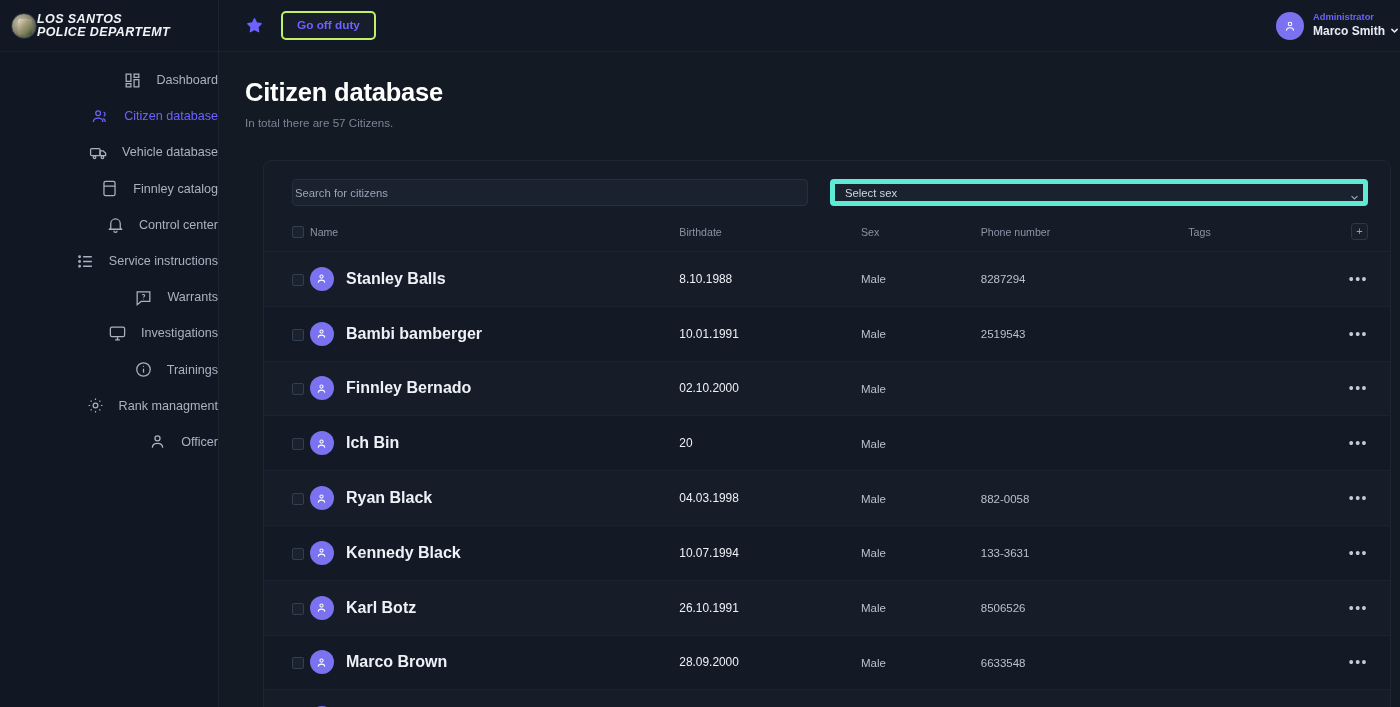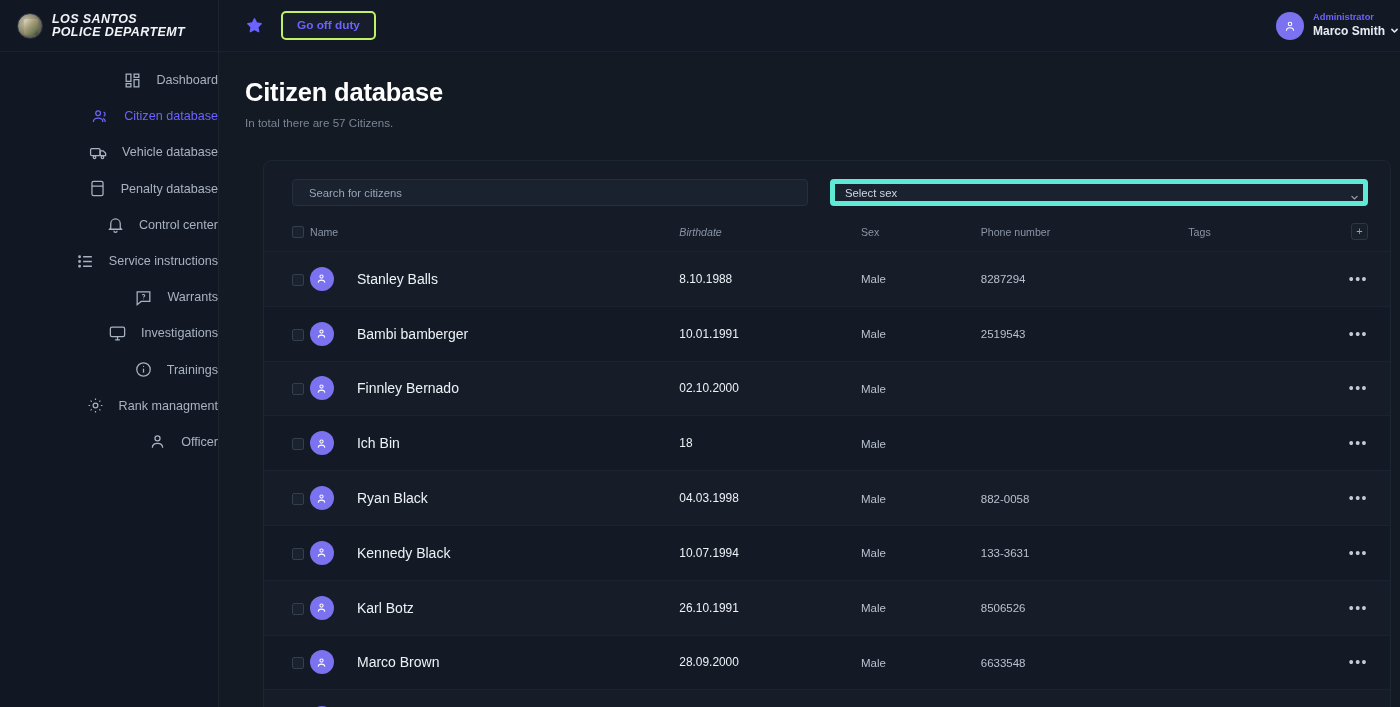--- a/index.html
+++ b/index.html
@@ -15,22 +15,21 @@
   #sidebar {
     width: 219px; height: 707px;
     background: #111823;
     border-right: 1px solid #1c2430;
     flex: 0 0 219px;
     position: relative;
   }
   #brand {
     height: 52px;
     display: flex; align-items: center;
-    padding-left: 17px;
-    gap: 9px;
+    padding-left: 11px;
     border-bottom: 1px solid #1b222d;
   }
   .brand-seal {
     width: 26px; height: 26px; border-radius: 50%;
     background:
       radial-gradient(circle at 35% 35%, #c9c3a8 0%, #8d8a72 45%, #5d5e50 70%, #3a4030 100%);
     border: 1px solid #2a3140;
     position: relative; flex: 0 0 26px;
   }
   .brand-seal::after {
@@ -107,21 +106,21 @@
     overflow: hidden;
   }
   #filters {
     display: flex; gap: 22px;
     padding: 18px 22px 17px 28px;
   }
   #search-input {
     flex: 0 0 516px; height: 27px;
     background: #1a2230; border: 1px solid #252f3e;
     border-radius: 4px; color: #cfd6e2; font-size: 11.3px;
-    padding: 0 16px; font-family: "Liberation Sans", sans-serif;
+    padding: 0 2px; font-family: "Liberation Sans", sans-serif;
     outline: none;
   }
   #search-input::placeholder { color: #9aa4b4; }
   #sex-select-wrap { flex: 1 1 auto; position: relative; }
   #sex-select {
     width: 100%; height: 27px;
     background: #1a2230; border: 5px solid #5eead4;
     border-radius: 4px; color: #cfd6e2; font-size: 11.3px;
     padding: 0 10px; appearance: none; outline: none;
     font-family: "Liberation Sans", sans-serif;
@@ -131,21 +130,21 @@
   }
 
   table { width: 100%; border-collapse: collapse; }
   thead th {
     text-align: left; font-size: 10.6px; font-weight: 400; color: #8b94a4;
     padding: 0 0 11px 0; height: 22px; vertical-align: middle; margin-left: 24px;
   }
   thead tr { height: 26px; }
   .col-check { width: 46px; padding-left: 28px !important; }
   .col-name  { width: 370px; }
-  .col-bd    { width: 182px; font-style: italic; }
+  .col-bd    { width: 182px; }
   .col-sex   { width: 120px; }
   .col-phone { width: 208px; }
   .col-tags  { width: 150px; }
   .col-act   { width: 52px; text-align: right !important; padding-right: 22px !important; }
 
   .chk {
     width: 12px; height: 12px; border-radius: 2px;
     border: 1px solid #333e4e; background: #1a2230; display: inline-block;
     cursor: pointer; vertical-align: middle;
   }
@@ -161,21 +160,21 @@
   tbody td {
     font-size: 11.6px; color: #c3cad6; vertical-align: middle;
   }
   td.cell-check { padding-left: 28px; }
   .name-cell { display: flex; align-items: center; gap: 12px; }
   .avatar {
     width: 24px; height: 24px; border-radius: 50%;
     background: #7b72f0; flex: 0 0 24px;
     display: flex; align-items: center; justify-content: center;
   }
-  .name-text { font-size: 14px; font-weight: 400; color: #eef1f6; margin-left: 11px; }
+  .name-text { font-size: 16px; font-weight: 700; color: #eef1f6; }
   .bd-text { font-size: 11.9px; font-weight: 400; color: #eef1f6; }
   .sex-text, .phone-text { color: #b9c1ce; font-size: 11.5px; }
   .dots { color: #c3cad6; font-size: 14px; letter-spacing: 1.5px; cursor: pointer; }
   td.cell-act { text-align: right; padding-right: 22px; }
 </style>
 </head>
 <body>
 
 <div id="app">
 
@@ -222,21 +221,21 @@
       </div>
 
 
       <div class="nav-item">
         <span class="ico">
             <svg viewBox="0 0 24 24" fill="none" stroke="#a9b2c1" stroke-width="1.6">
               <rect x="5" y="3" width="14" height="18" rx="2"></rect>
               <path d="M5 9h14"></path>
             </svg>
           </span>
-        <span>Penalty database</span>
+        <span>Finnley catalog</span>
       </div>
 
       <div class="nav-item">
         <span class="ico">
             <svg viewBox="0 0 24 24" fill="none" stroke="#a9b2c1" stroke-width="1.6">
               <path d="M6 16V11a6 6 0 0 1 12 0v5l1.5 2H4.5z"></path>
               <path d="M10 20a2 2 0 0 0 4 0"></path>
             </svg>
           </span>
         <span>Control center</span>
@@ -438,21 +437,21 @@
                   <div class="name-cell">
                     <span class="avatar">
                       <svg viewBox="0 0 24 24" width="13" height="13" fill="none" stroke="#ffffff" stroke-width="1.9">
                         <circle cx="12" cy="8.5" r="3"></circle>
                         <path d="M6 20c0-3.3 2.7-5 6-5s6 1.7 6 5"></path>
                       </svg>
                     </span>
                     <span class="name-text">Ich Bin</span>
                   </div>
                 </td>
-                <td><span class="bd-text">18</span></td>
+                <td><span class="bd-text">20</span></td>
                 <td><span class="sex-text">Male</span></td>
                 <td><span class="phone-text"></span></td>
                 <td><span class="tags-text"></span></td>
                 <td class="cell-act"><span class="dots">•••</span></td>
               </tr>
               <tr>
                 <td class="cell-check"><span class="chk"></span></td>
                 <td>
                   <div class="name-cell">
                     <span class="avatar">

